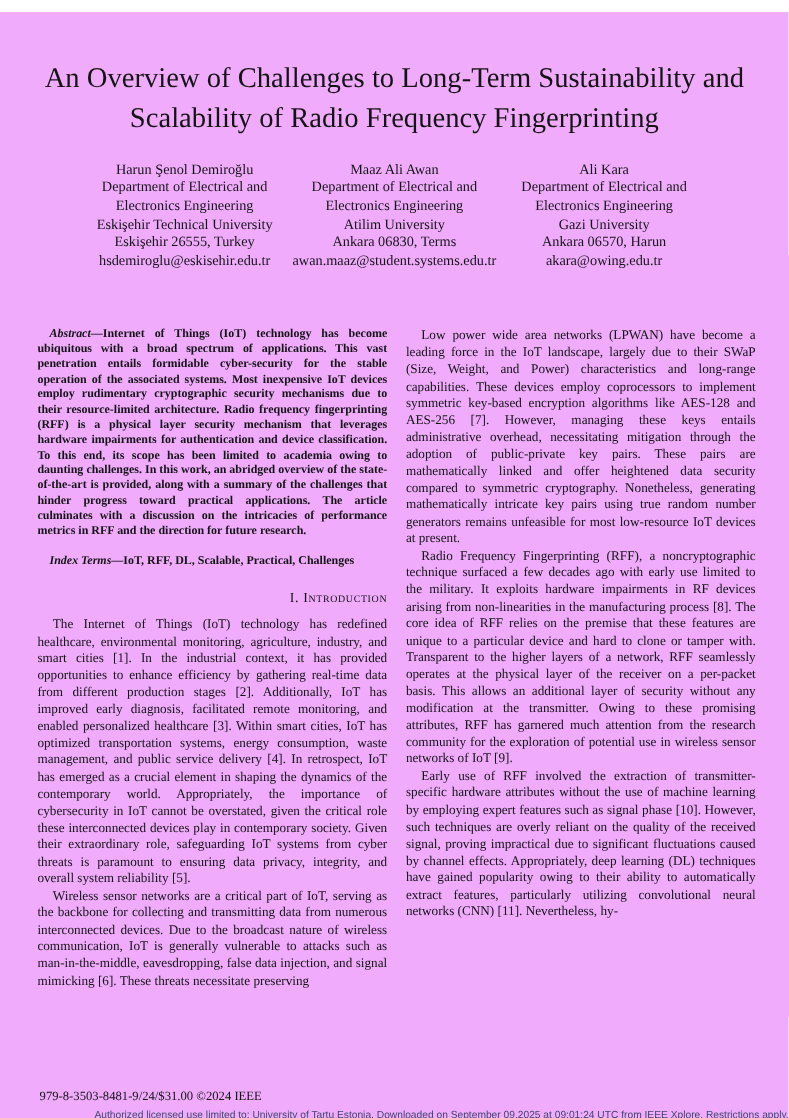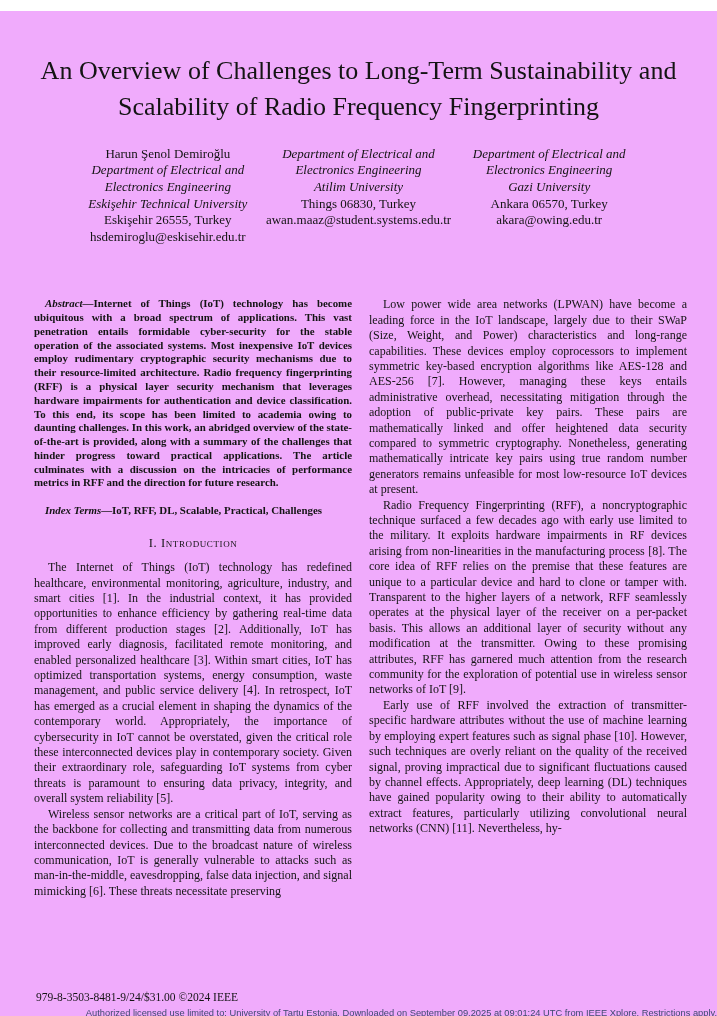--- a/index.html
+++ b/index.html
@@ -28,21 +28,21 @@
     width: 572px;
     margin: 21px auto 0;
   }
   .author {
     flex: 1;
     text-align: center;
     font-size: 13px;
     line-height: 16.6px;
     white-space: nowrap;
   }
-  .author .ital { font-style: italic; }
+  .author .ital { }
   .author div { display: block; }
   .columns {
     display: flex;
     gap: 17px;
     padding: 0 30px 0 34px;
     margin-top: 52px;
   }
   .col {
     flex: 1;
     min-width: 0;
@@ -54,21 +54,21 @@
   .col p.no-indent { text-indent: 0; }
   .abstract, .index-terms {
     font-weight: bold;
     font-size: 10.9px;
     line-height: 1.265;
     text-indent: 11px !important;
   }
   .index-terms { margin-top: 14px !important; }
   .lead-label { font-style: italic; }
   .section-heading {
-    text-align: center;
+    text-align: right;
     text-indent: 0 !important;
     font-size: 12.6px;
     font-weight: 400;
     font-variant: small-caps;
     letter-spacing: 0.6px;
     margin: 17px 0 9px !important;
   }
   .footer-isbn {
     position: absolute;
     left: 36px;
@@ -99,32 +99,34 @@
     <div class="author">
       <div>Harun Şenol Demiroğlu</div>
       <div class="ital">Department of Electrical and</div>
       <div class="ital">Electronics Engineering</div>
       <div class="ital">Eskişehir Technical University</div>
       <div>Eskişehir 26555, Turkey</div>
       <div>hsdemiroglu@eskisehir.edu.tr</div>
     </div>
 
     <div class="author">
+      <div>Maaz Ali Awan</div>
       <div class="ital">Department of Electrical and</div>
       <div class="ital">Electronics Engineering</div>
       <div class="ital">Atilim University</div>
-      <div>Things 06830, Turkey</div>
+      <div>Ankara 06830, Terms</div>
       <div>awan.maaz@student.systems.edu.tr</div>
     </div>
 
     <div class="author">
+      <div>Ali Kara</div>
       <div class="ital">Department of Electrical and</div>
       <div class="ital">Electronics Engineering</div>
       <div class="ital">Gazi University</div>
-      <div>Ankara 06570, Turkey</div>
+      <div>Ankara 06570, Harun</div>
       <div>akara@owing.edu.tr</div>
     </div>
 
   </div>
 
   <div class="columns">
 
     <div class="col">
       <p class="abstract"><span class="lead-label">Abstract</span><span>—Internet of Things (IoT) technology has become ubiquitous with a broad spectrum of applications. This vast penetration entails formidable cyber-security for the stable operation of the associated systems. Most inexpensive IoT devices employ rudimentary cryptographic security mechanisms due to their resource-limited architecture. Radio frequency fingerprinting (RFF) is a physical layer security mechanism that leverages hardware impairments for authentication and device classification. To this end, its scope has been limited to academia owing to daunting challenges. In this work, an abridged overview of the state-of-the-art is provided, along with a summary of the challenges that hinder progress toward practical applications. The article culminates with a discussion on the intricacies of performance metrics in RFF and the direction for future research.</span></p>
 

